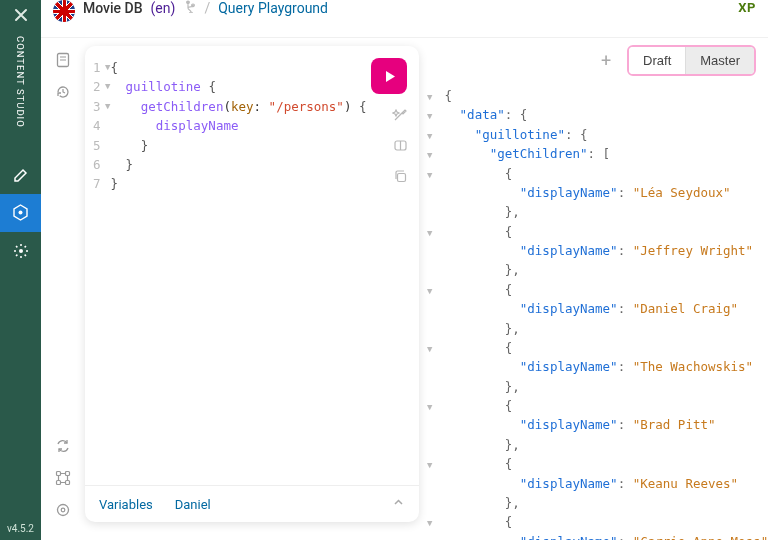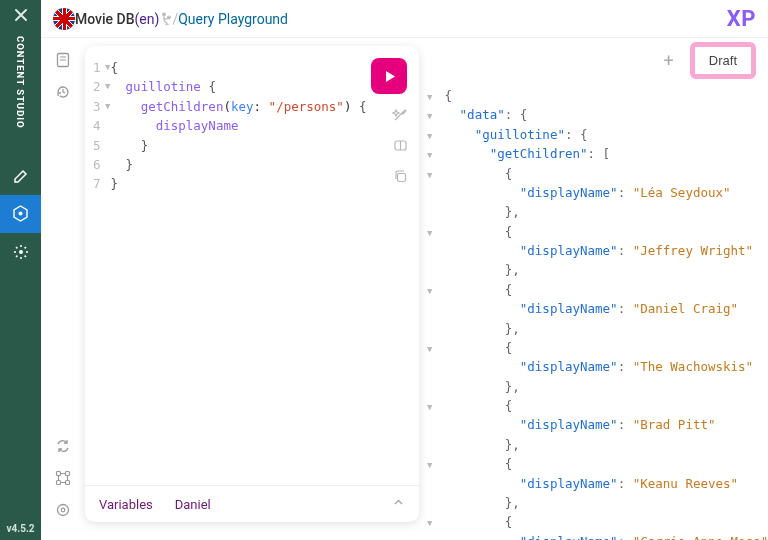--- a/index.html
+++ b/index.html
@@ -14,21 +14,21 @@
   }
   
   .rail {
     width: 41px;
     background: #2a594a;
     display: flex;
     flex-direction: column;
     align-items: center;
     color: #fff;
     font-size: 10px;
-    font-weight: 700;
+    font-weight: 400;
     position: relative;
   }
   .rail-close {
     width: 100%; height: 30px;
     display: flex; align-items: center; justify-content: center;
     cursor: pointer;
   }
   .rail-label {
     writing-mode: vertical-rl;
     letter-spacing: 1px;
@@ -50,22 +50,23 @@
   
   .main {
     flex: 1;
     display: flex;
     flex-direction: column;
     min-width: 0;
   }
   .header {
     height: 38px;
     display: flex;
-    align-items: center;
+    align-items: flex-start;
     padding: 0 12px;
+    gap: 8px;
     border-bottom: 1px solid #f0f0f0;
     font-size: 14px;
     color: #555;
   }
   .flag {
     width: 22px; height: 22px; border-radius: 50%;
     background: #1d3e8a;
     position: relative;
     overflow: hidden;
     flex-shrink: 0;
@@ -88,21 +89,21 @@
       linear-gradient(#c00,#c00) center/3px 100% no-repeat,
       linear-gradient(45deg, transparent 45%, #c00 45% 55%, transparent 55%),
       linear-gradient(-45deg, transparent 45%, #c00 45% 55%, transparent 55%);
   }
   .proj-name { color: #333; font-weight: 500; }
   .proj-lang { color: #4c1d95; }
   .crumb-icon { color: #bbb; display:flex; }
   .crumb-sep { color: #bbb; }
   .crumb-page { color: #0369a1; }
   .header-spacer { flex: 1; }
-  .xp-logo { font-weight: 700; font-size: 22px; color: #8b5cf6; letter-spacing: 0.5px;}
+  .xp-logo { font-weight: 700; font-size: 13px; color: #4d7c0f; letter-spacing: 0.5px;}
   
   .body {
     flex: 1;
     display: flex;
     min-height: 0;
   }
   
   .iconcol {
     width: 44px;
     display: flex;
@@ -144,21 +145,21 @@
     text-align: right;
     padding-right: 10px;
     user-select: none;
     position: relative;
   }
   .gutter .ln { display: block; position: relative;}
   .fold-caret { position:absolute; left:12px; color:#bbb; font-size:9px; top:3px;}
   .codelines { white-space: pre; color: #333; }
   .tok-field { color: #8b5cf6; }
   .tok-paren { color: #333; }
-  .tok-arg { color: #3b82f6; margin-top: 44px; }
+  .tok-arg { color: #a16207; margin-top: 44px; }
   .tok-str { color: #d14a2e; }
   .tok-brace { color: #555; }
   .run-btn {
     position: absolute; top: 12px; right: 12px;
     width: 36px; height: 36px; border-radius: 8px;
     background: #e6007e;
     display: flex; align-items: center; justify-content: center;
     cursor: pointer;
   }
   .sidetools {
@@ -166,21 +167,21 @@
     display: flex; flex-direction: column; gap: 14px;
   }
   .sidetools .st { color: #b7b7b7; cursor: pointer; display:flex;}
   .editor-footer {
     border-top: 1px solid #eee;
     display: flex;
     align-items: center;
     padding: 10px 14px;
     gap: 22px;
     font-size: 13px;
-    color: #701a75;
+    color: #0369a1;
   }
   .editor-footer .flex { flex: 1; }
   .chev { color: #aaa; cursor:pointer;}
   
   .results {
     flex: 1;
     display: flex;
     flex-direction: column;
     min-width: 0;
   }
@@ -188,21 +189,21 @@
     height: 44px;
     display: flex;
     align-items: center;
     justify-content: flex-end;
     padding: 0 12px;
     gap: 10px;
   }
   .plus { color: #aaa; font-size: 18px; cursor:pointer; margin-right:6px;}
   .seg {
     display: inline-flex;
-    border: 5px solid #f9a8d4;
+    border: 2px solid #f9a8d4;
     border-radius: 6px;
     overflow: hidden;
   }
   .seg button {
     border: none; background: #fff; padding: 6px 14px;
     font-size: 13px; color: #444; cursor: pointer;
   }
   .seg button.sel { background: #ececec; }
   .seg button + button { border-left: 1px solid #ddd; }
   .json-out {
@@ -359,20 +360,21 @@
           </span>
         </div>
       </div>
     </div>
 
     <div class="results">
       <div class="results-header">
         <span class="plus">+</span>
         <div class="seg">
           <button>Draft</button>
+          <button class="sel">Master</button>
         </div>
       </div>
       <div class="json-out" id="jsonout"><span class="jcaret">▼</span> <span class="jp">{</span>
 <span class="jcaret">▼</span>   <span class="jkey">"data"</span><span class="jp">: {</span>
 <span class="jcaret">▼</span>     <span class="jkey">"guillotine"</span><span class="jp">: {</span>
 <span class="jcaret">▼</span>       <span class="jkey">"getChildren"</span><span class="jp">: [</span>
 <span class="jcaret">▼</span>         <span class="jp">{</span>
 <span class="jcaret"> </span>           <span class="jkey">"displayName"</span><span class="jp">: </span><span class="jstr">"Léa Seydoux"</span>
 <span class="jcaret"> </span>         <span class="jp">},</span>
 <span class="jcaret">▼</span>         <span class="jp">{</span>

